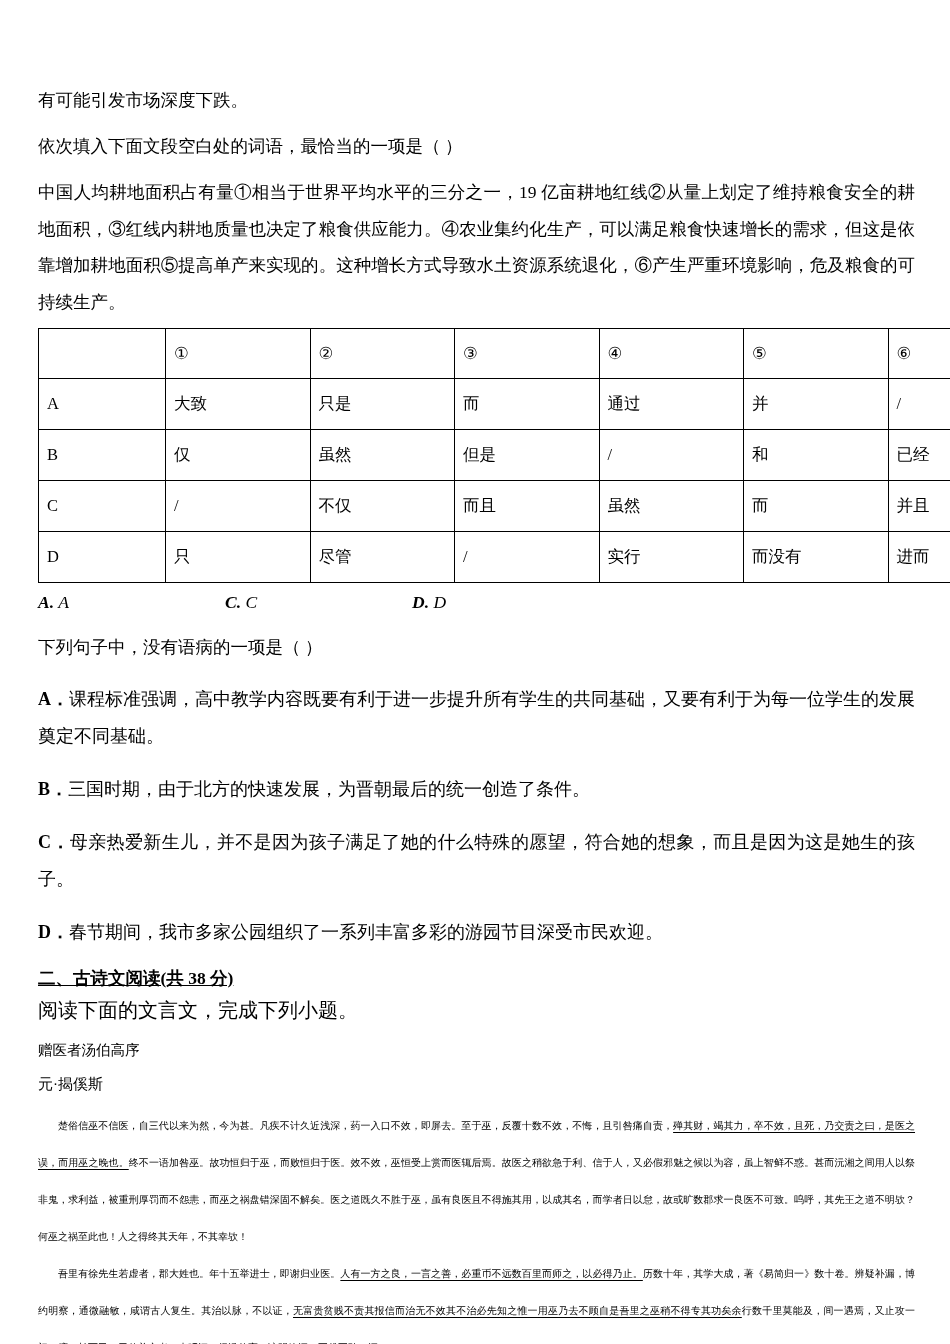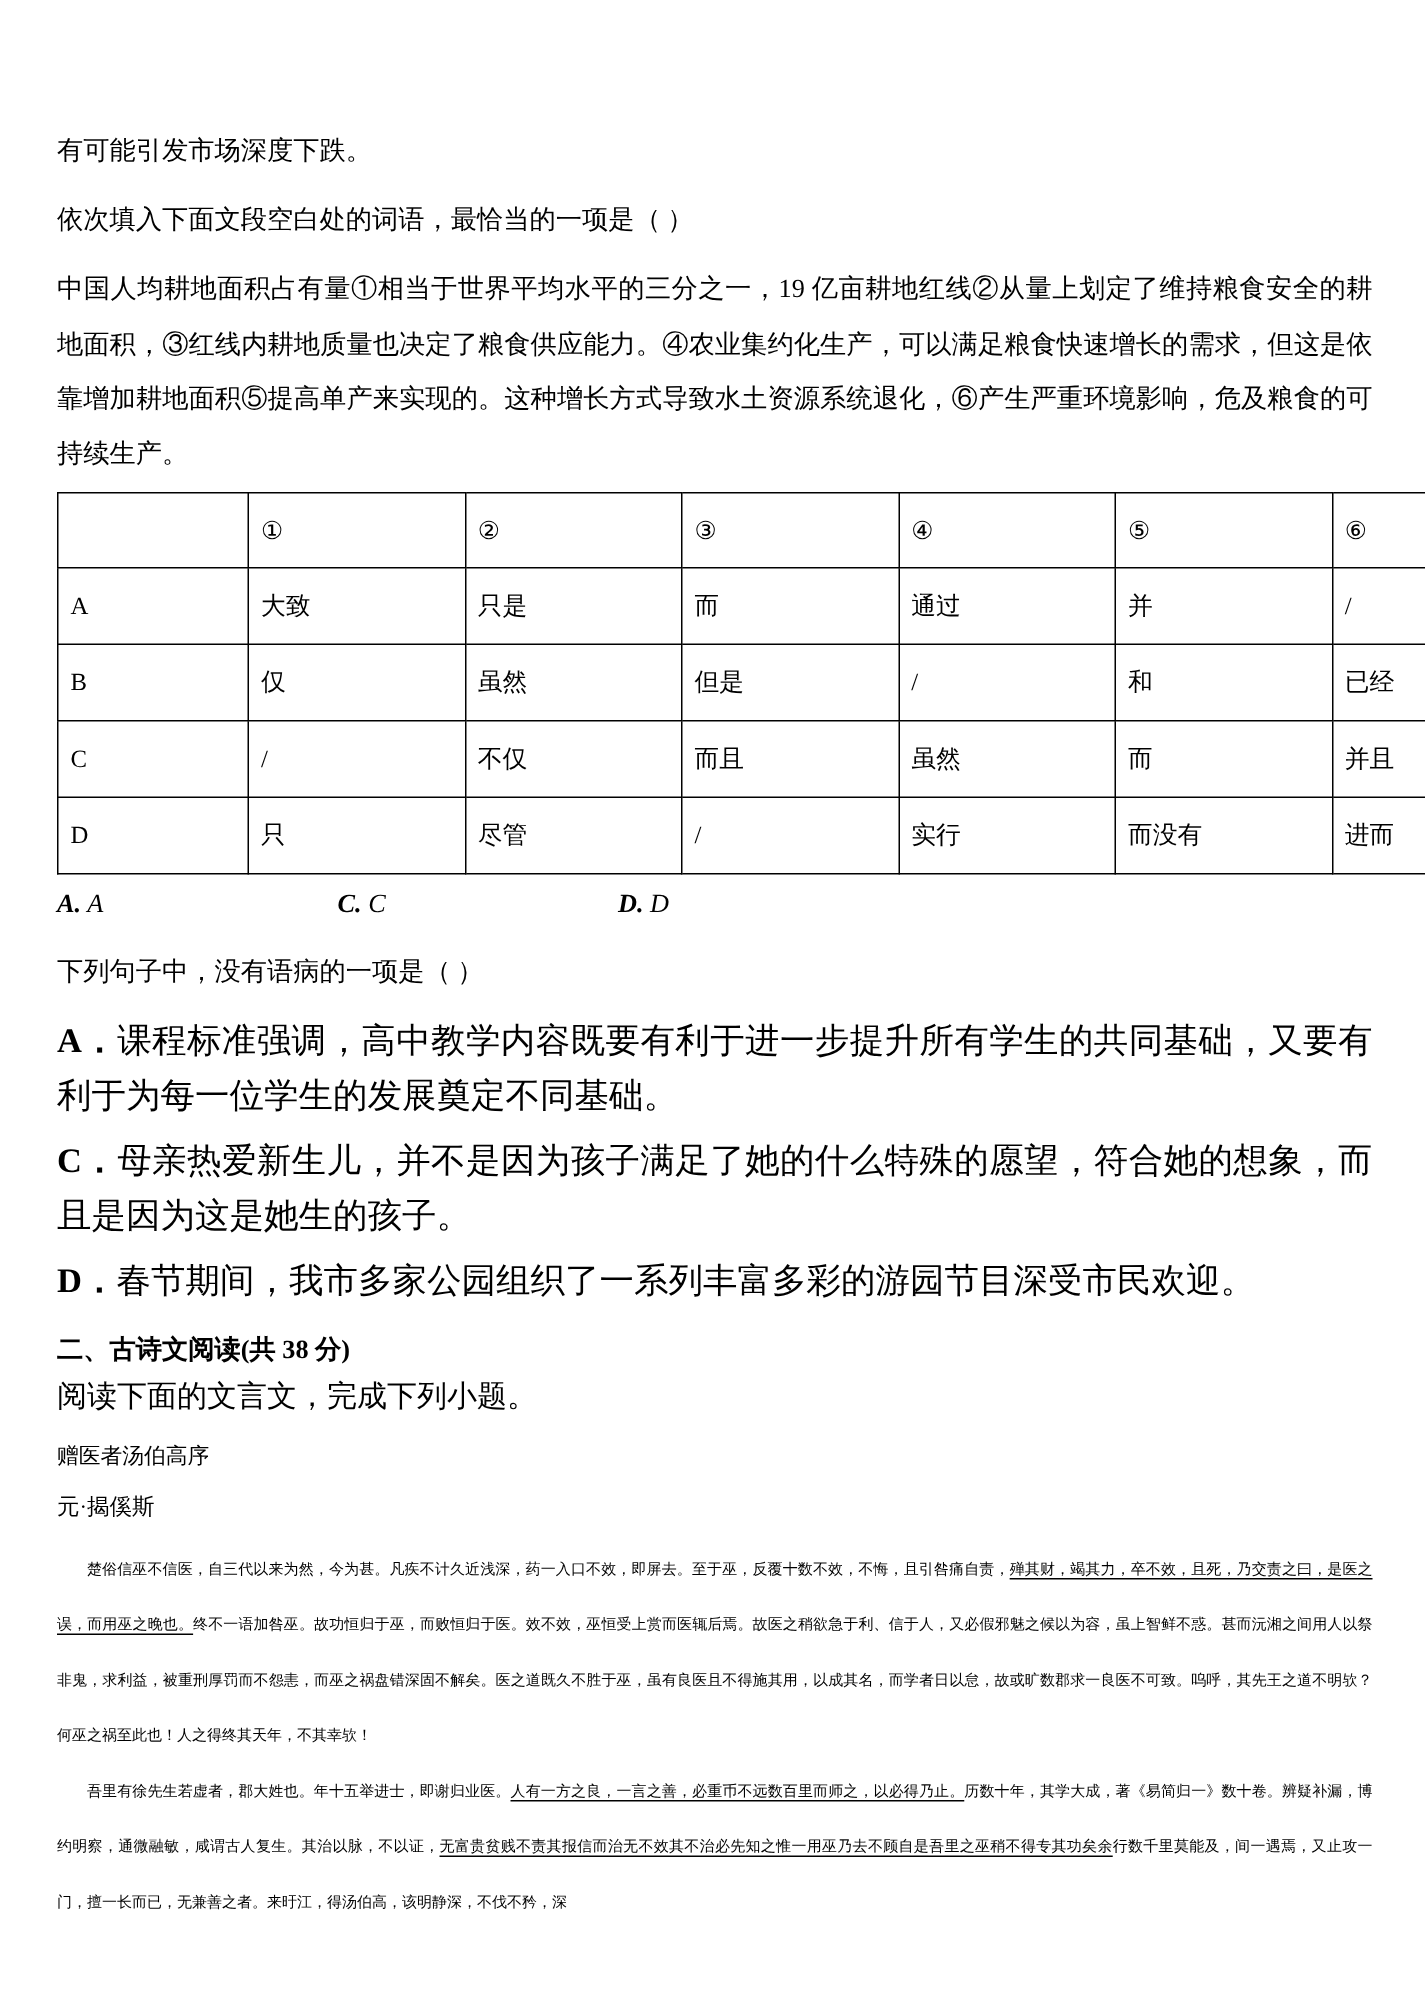--- a/index.html
+++ b/index.html
@@ -35,23 +35,23 @@
 
   .para {
     font-size: 17.5px;
     line-height: 36.5px;
     margin: 0 0 8px 0;
     text-align: justify;
     text-justify: inter-ideograph;
   }
 
   .opt {
-    font-size: 23px;
+    font-size: 18px;
     line-height: 37px;
-    margin: 0 0 6px 0;
+    margin: 16px 0 6px 0;
     text-align: justify;
     text-justify: inter-ideograph;
   }
   .opt .lab {
     font-weight: bold;
     font-family: "Liberation Serif", serif;
   }
 
   
   .choice-row {
@@ -86,20 +86,21 @@
   table.qtable td.cx { width: 127.5px; }
   table.qtable td.last { width: 147px; }
   table.qtable tr.hdr td { height: 45px; }
 
   
   .sec-head {
     font-size: 17.5px;
     font-weight: bold;
     line-height: 30px;
     margin: 12px 0 2px 0;
+    text-decoration: underline;
   }
   .sub-line {
     font-size: 20px;
     line-height: 30px;
     margin: 0 0 10px 0;
   }
 
   
   .cc-title {
     font-size: 14.5px;
@@ -185,20 +186,21 @@
 
   <div class="choice-row">
     <span class="choice"><b>A.</b> <span>A</span></span>
     <span class="choice"><b>C.</b> <span>C</span></span>
     <span class="choice"><b>D.</b> <span>D</span></span>
   </div>
 
   <p class="line gap-line">下列句子中，没有语病的一项是（    ）</p>
 
   <p class="opt"><span class="lab">A．</span><span>课程标准强调，高中教学内容既要有利于进一步提升所有学生的共同基础，又要有利于为每一位学生的发展奠定不同基础。</span></p>
+  <p class="opt"><span class="lab">B．</span><span>三国时期，由于北方的快速发展，为晋朝最后的统一创造了条件。</span></p>
   <p class="opt"><span class="lab">C．</span><span>母亲热爱新生儿，并不是因为孩子满足了她的什么特殊的愿望，符合她的想象，而且是因为这是她生的孩子。</span></p>
   <p class="opt"><span class="lab">D．</span><span>春节期间，我市多家公园组织了一系列丰富多彩的游园节目深受市民欢迎。</span></p>
 
   <p class="sec-head">二、古诗文阅读(共 38 分)</p>
   <p class="sub-line">阅读下面的文言文，完成下列小题。</p>
 
   <p class="cc-title">赠医者汤伯高序</p>
   <p class="cc-author">元·揭傒斯</p>
 
   <p class="cc-para"><span>楚俗信巫不信医，自三代以来为然，今为甚。凡疾不计久近浅深，药一入口不效，即屏去。至于巫，反覆十数不效，不悔，且引咎痛自责，</span><span class="u">殚其财，竭其力，卒不效，且死，乃交责之曰，是医之误，而用巫之晚也。</span><span>终不一语加咎巫。故功恒归于巫，而败恒归于医。效不效，巫恒受上赏而医辄后焉。故医之稍欲急于利、信于人，又必假邪魅之候以为容，虽上智鲜不惑。甚而沅湘之间用人以祭非鬼，求利益，被重刑厚罚而不怨恚，而巫之祸盘错深固不解矣。医之道既久不胜于巫，虽有良医且不得施其用，以成其名，而学者日以怠，故或旷数郡求一良医不可致。呜呼，其先王之道不明欤？何巫之祸至此也！人之得终其天年，不其幸欤！</span></p>

